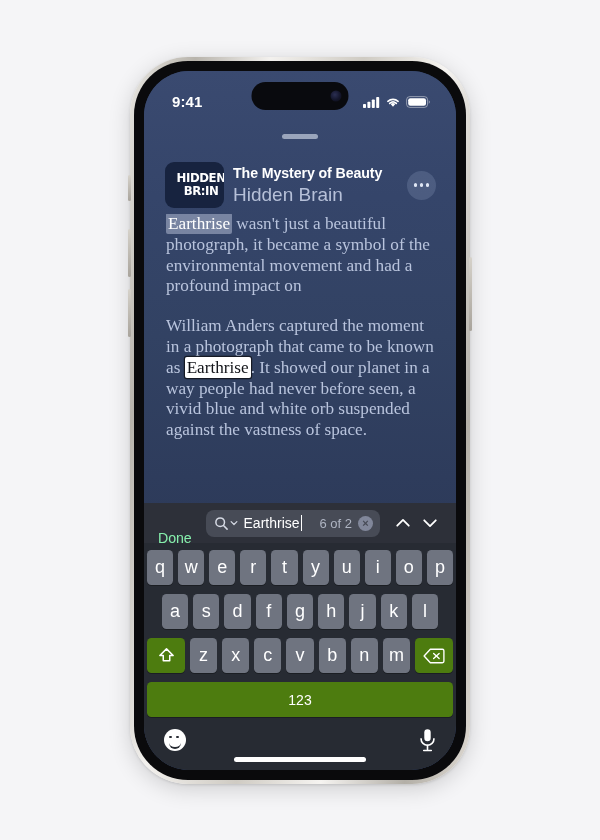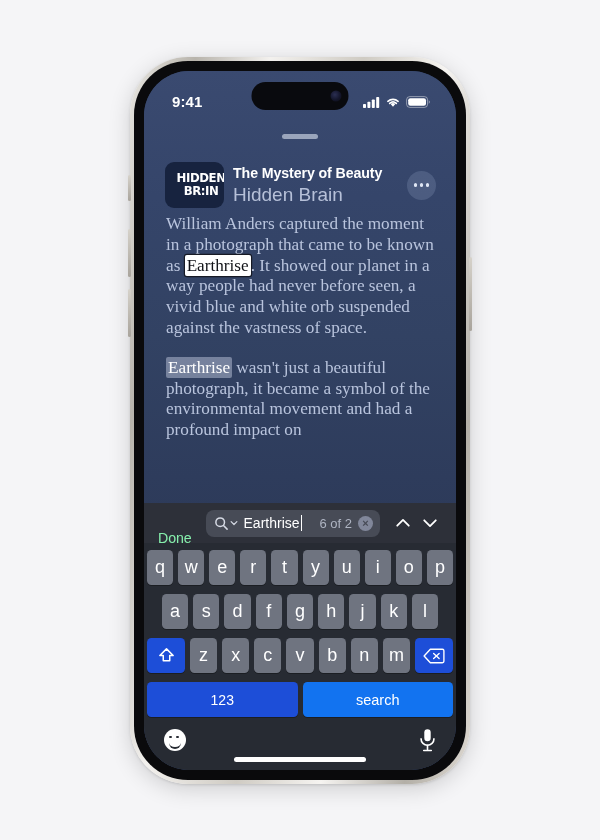--- a/index.html
+++ b/index.html
@@ -353,21 +353,21 @@
     color: #ffffff;
     font-size: 18px;
     display: flex;
     align-items: center;
     justify-content: center;
     box-shadow: 0 1px 0 rgba(0,0,0,0.30);
     flex: 1 1 0;
     min-width: 0;
   }
   .key.dark {
-    background: #1d4ed8;
+    background: #4d7c0f;
   }
   .key.space {
     flex: 4.6 1 0;
     font-size: 14.5px;
   }
   .key.alt123 {
     flex: 1.55 1 0;
     font-size: 14px;
   }
   .key.search-key {
@@ -477,22 +477,22 @@
             <div id="podcast-name">Hidden Brain</div>
           </div>
           <div id="more-button">
             <span class="dot"></span>
             <span class="dot"></span>
             <span class="dot"></span>
           </div>
         </div>
 
         <div id="transcript">
+          <p id="para-3"><span class="match-inactive">Earthrise</span><span> wasn't just a beautiful photograph, it became a symbol of the environmental movement and had a profound impact on</span></p>
           <p id="para-2"><span>William Anders captured the moment in a photograph that came to be known as </span><span class="match-active">Earthrise</span><span>. It showed our planet in a way people had never before seen, a vivid blue and white orb suspended against the vastness of space.</span></p>
-          <p id="para-3"><span class="match-inactive">Earthrise</span><span> wasn't just a beautiful photograph, it became a symbol of the environmental movement and had a profound impact on</span></p>
         </div>
       </div>
 
       <div id="keyboard-region">
 
         <div id="find-bar">
           <div id="done-button">Done</div>
 
           <div id="search-field">
             <div id="search-scope-icon">
@@ -564,21 +564,20 @@
               <div class="key dark delete">
               <svg width="22" height="18" viewBox="0 0 24 18">
                 <path d="M8 1.6 H21.2 a1.6 1.6 0 0 1 1.6 1.6 V14.8 a1.6 1.6 0 0 1-1.6 1.6 H8 L1.2 9 Z" fill="none" stroke="#ffffff" stroke-width="1.5" stroke-linejoin="round"></path>
                 <line x1="11.6" y1="6.2" x2="17.6" y2="11.8" stroke="#ffffff" stroke-width="1.5" stroke-linecap="round"></line>
                 <line x1="17.6" y1="6.2" x2="11.6" y2="11.8" stroke="#ffffff" stroke-width="1.5" stroke-linecap="round"></line>
               </svg>
             </div>
           </div>
           <div class="kb-row" id="row-4">
             <div class="key dark alt123">123</div>
-            <div class="key search-key">search</div>
           </div>
         </div>
 
         <div id="kb-bottom">
           <div id="emoji-button"></div>
           <svg width="17" height="25" viewBox="0 0 18 26">
             <rect x="5.6" y="1" width="6.8" height="12.8" rx="3.4" fill="#ffffff"></rect>
             <path d="M2.2 11.3 a6.8 6.8 0 0 0 13.6 0" fill="none" stroke="#ffffff" stroke-width="1.7" stroke-linecap="round"></path>
             <line x1="9" y1="18.2" x2="9" y2="22.4" stroke="#ffffff" stroke-width="1.7" stroke-linecap="round"></line>
             <line x1="5" y1="23.6" x2="13" y2="23.6" stroke="#ffffff" stroke-width="1.7" stroke-linecap="round"></line>

